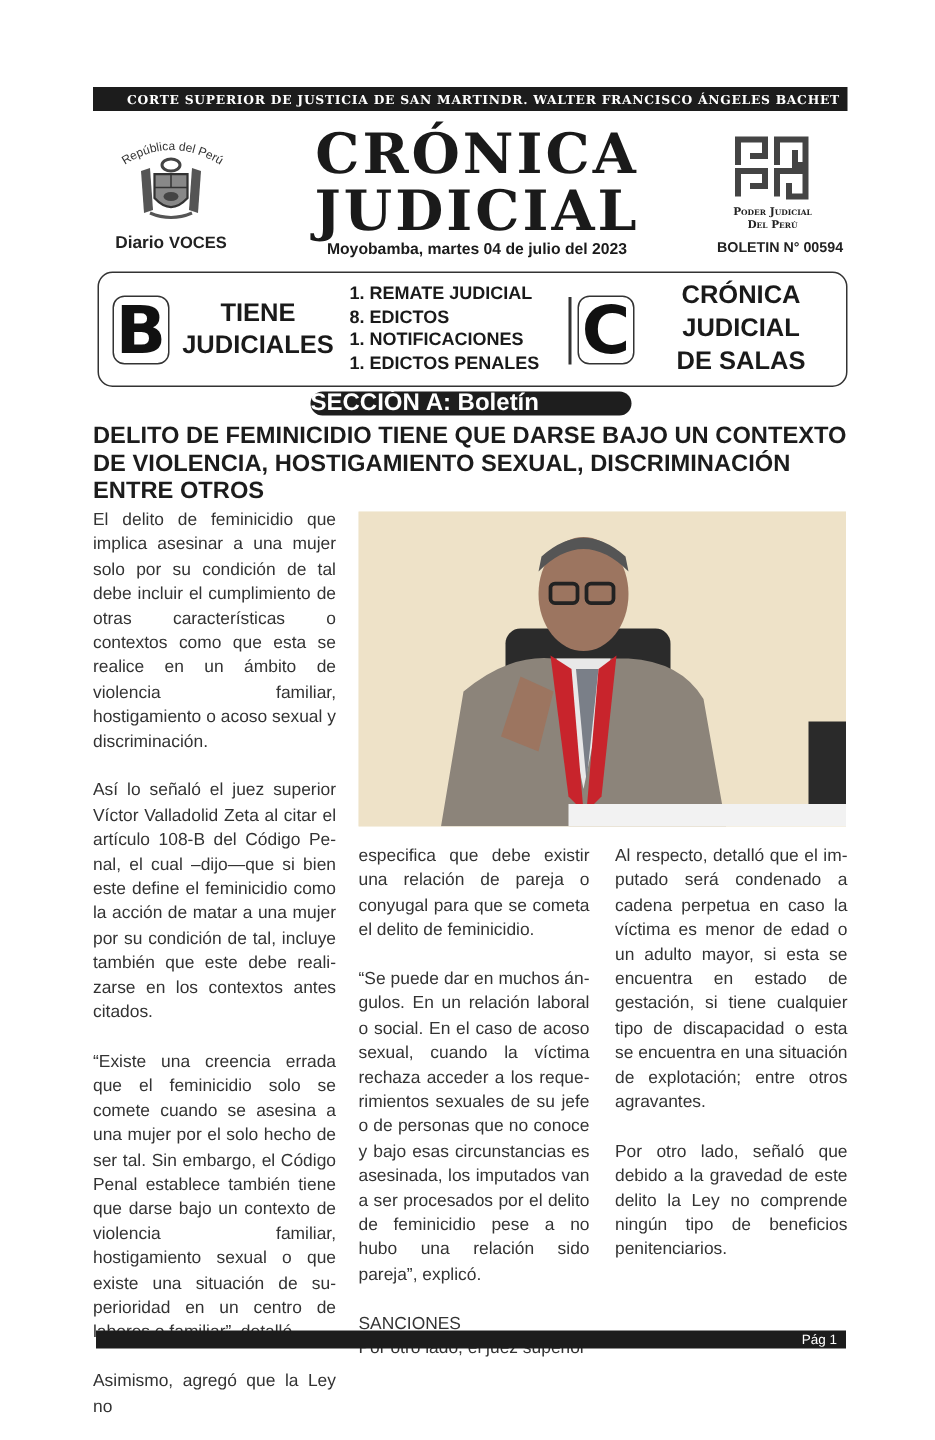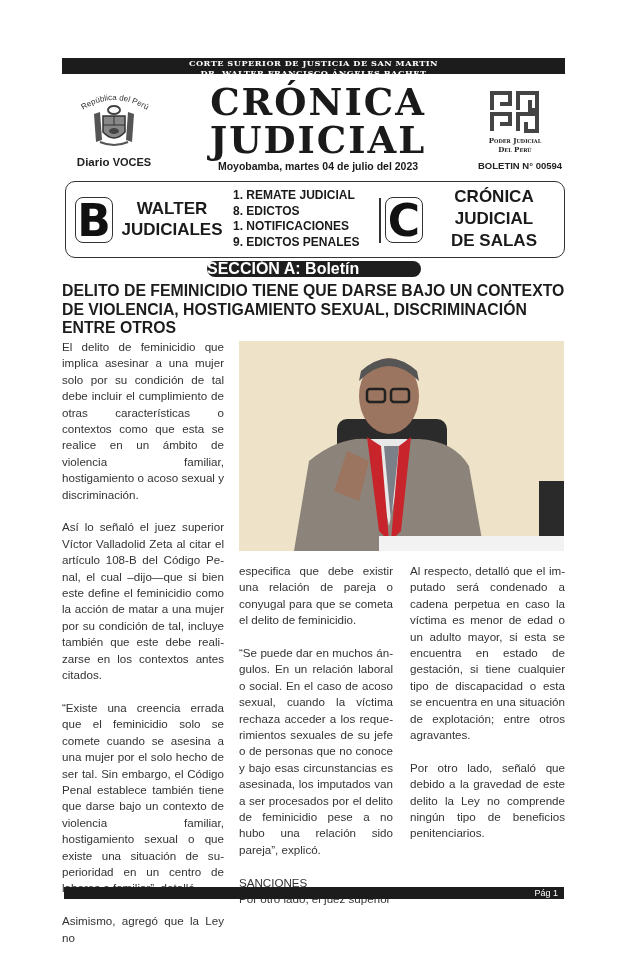--- a/index.html
+++ b/index.html
@@ -3,22 +3,22 @@
 <meta charset="utf-8">
 <style>
   * { box-sizing: border-box; margin: 0; padding: 0; }
   html, body { width: 623px; height: 960px; background: #ffffff; overflow: hidden; }
   body { position: relative; font-family: "Liberation Sans", sans-serif; color: #222; }
 
   .top-bar {
     position: absolute; left: 62px; top: 58px; width: 503px; height: 16px;
     background: #1c1c1c; color: #fff;
     font-family: "DejaVu Serif", serif; font-weight: bold; font-size: 8.2px;
-    display: flex; justify-content: flex-start; align-items: center;
-    padding: 0 5px; letter-spacing: 0.5px; flex-direction: column;
+    display: flex; justify-content: flex-end; align-items: center;
+    padding: 0 5px; letter-spacing: 0.5px;
   }
 
   .logo-left { position: absolute; left: 72px; top: 86px; width: 84px; height: 86px; }
   .logo-left .arc-text { position: absolute; left: 0; top: 0; width: 84px; height: 30px; }
   .logo-left .shield { position: absolute; left: 18px; top: 18px; width: 48px; height: 44px; }
   .logo-left .diario {
     position: absolute; left: 0; top: 70px; width: 84px; text-align: center;
     font-size: 11.5px; font-weight: bold; color: #222; white-space: nowrap;
   }
   .logo-left .diario b { font-family: Liberation Sans, sans-serif; font-size: 11px; }
@@ -155,28 +155,28 @@
   <div class="pj-text">
     <div>Poder Judicial</div>
     <div>Del Perú</div>
   </div>
   <div class="boletin">BOLETIN N° 00594</div>
 </div>
 
 <div class="sections-box">
   <div class="sec-letter sec-b">B</div>
   <div class="avisos">
-    <div>WALTER</div>
+    <div>TIENE</div>
     <div>JUDICIALES</div>
   </div>
   <div class="sec-list">
     <div>1. REMATE JUDICIAL</div>
     <div>8. EDICTOS</div>
     <div>1. NOTIFICACIONES</div>
-    <div>9. EDICTOS PENALES</div>
+    <div>1. EDICTOS PENALES</div>
   </div>
   <div class="divider-c"></div>
   <div class="sec-letter sec-c">C</div>
   <div class="cronica-salas">
     <div>CRÓNICA</div>
     <div>JUDICIAL</div>
     <div>DE SALAS</div>
   </div>
 </div>
 

